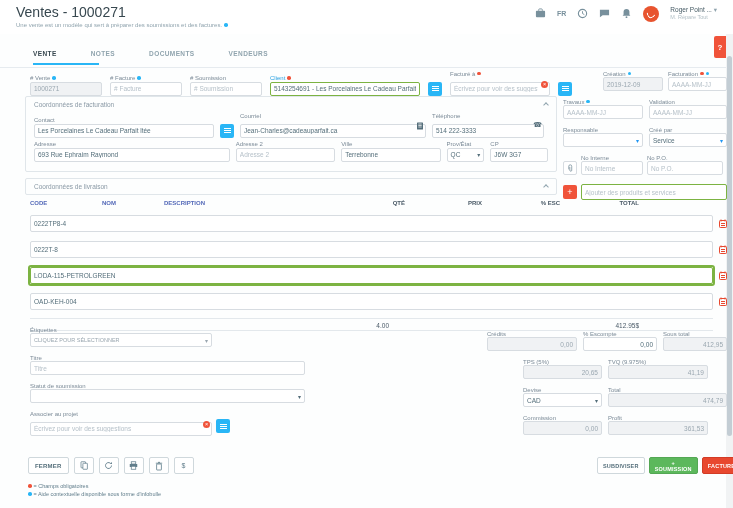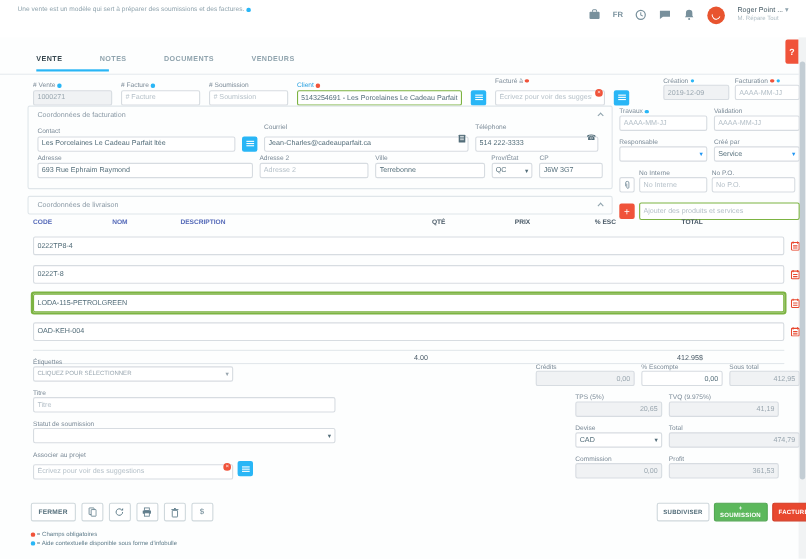--- a/index.html
+++ b/index.html
@@ -73,20 +73,21 @@
   .redplus { width:14px; height:14px; background:#f0533a; border:none; border-radius:2px; color:#fff; font-size:9px; line-height:13px; text-align:center; cursor:pointer; padding:0; }
   .sqbtn { width:14px; height:14px; background:#fff; border:1px solid #d7dce1; border-radius:2px; display:flex; align-items:center; justify-content:center; padding:0; color:#78909c; }
   .abs { position:absolute; }
   svg { display:block; }
 </style>
 </head>
 <body>
 
 <div class="topbar">
   <div>
+    <div class="title">Ventes - 1000271</div>
     <div class="subtitle">
       <span>Une vente est un modèle qui sert à préparer des soumissions et des factures.</span>
       <span class="dot blue"></span>
     </div>
   </div>
   <div class="topicons">
     <span class="ticon">
       <svg width="11" height="11" viewBox="0 0 12 12">
           <path d="M4 3V2a1 1 0 0 1 1-1h2a1 1 0 0 1 1 1v1" fill="none" stroke="#78909c"></path>
           <rect x="1" y="3" width="10" height="7" rx="1" fill="#78909c"></rect>

